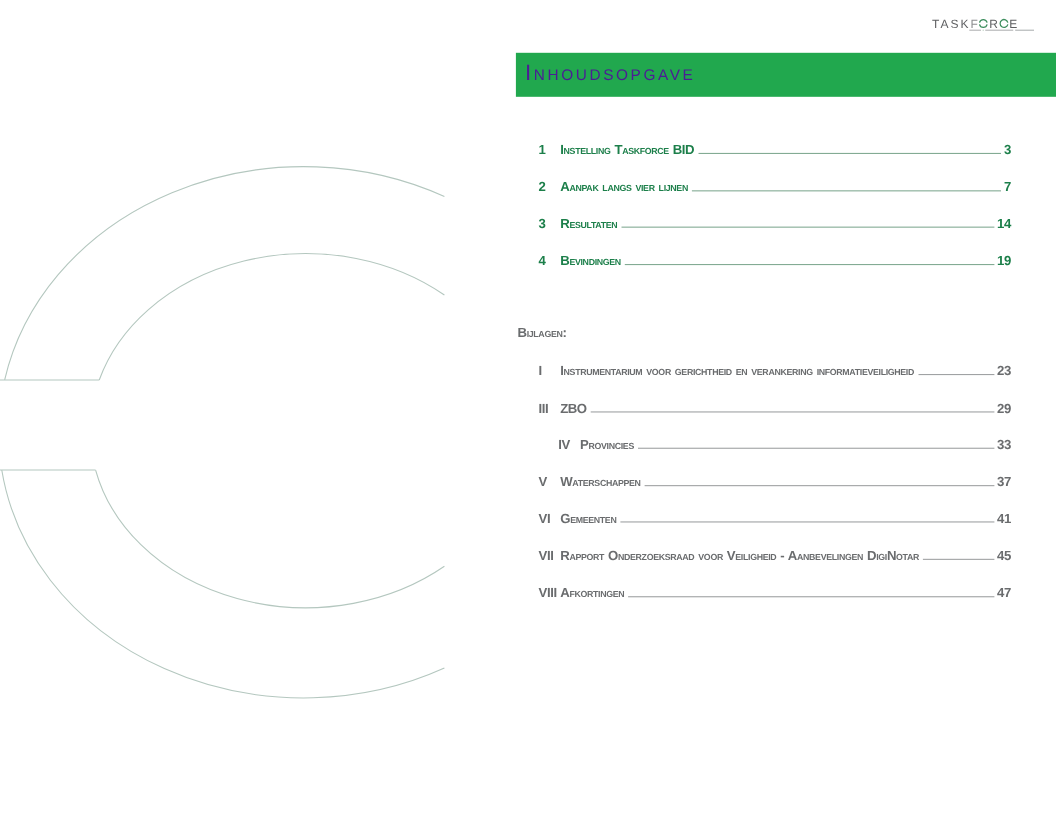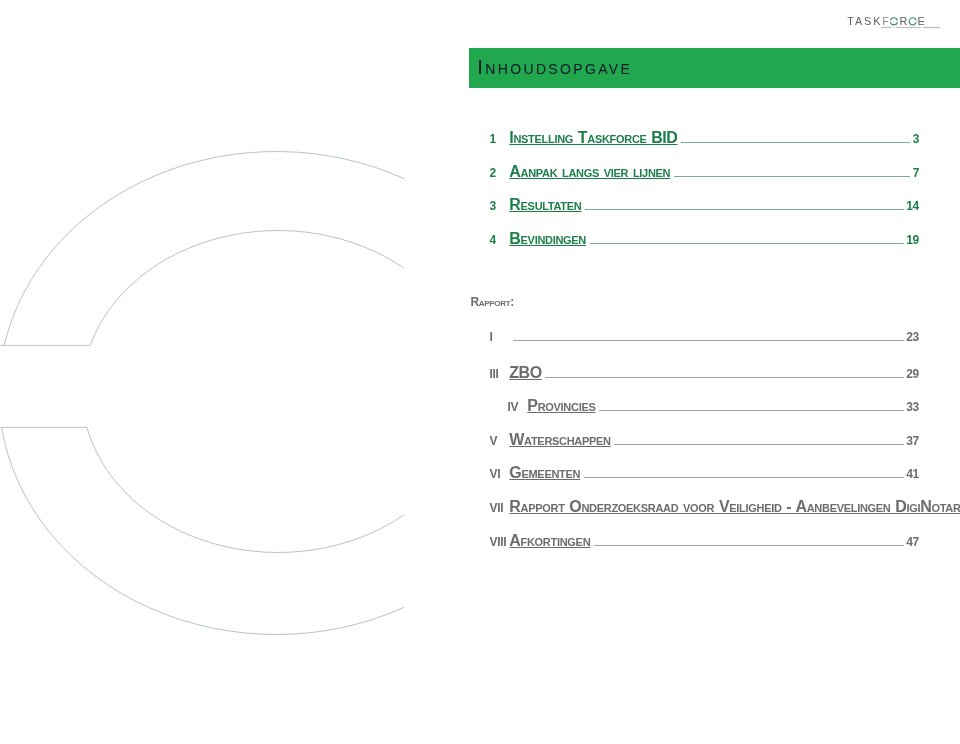--- a/index.html
+++ b/index.html
@@ -2,29 +2,29 @@
 <html><head>
 <meta charset="utf-8">
 <title>Inhoudsopgave</title>
 <style>
   html,body{margin:0;padding:0;}
   body{width:960px;height:744px;background:#ffffff;font-family:"Liberation Sans",sans-serif;overflow:hidden;position:relative;}
   .page{position:absolute;left:0;top:16px;width:960px;height:744px;}
   #deco{position:absolute;left:0;top:0;width:960px;height:744px;}
   .logo{position:absolute;left:845px;top:0px;width:95px;height:20px;}
   .banner{position:absolute;left:469px;top:32px;width:491px;height:40px;background:#21a84e;}
-  .banner-title{position:absolute;left:8.3px;top:8px;color:#0f172a;font-size:20.2px;letter-spacing:2.35px;font-variant:small-caps;}
+  .banner-title{position:absolute;left:8.3px;top:8px;color:#4c1d95;font-size:20.2px;letter-spacing:2.35px;font-variant:small-caps;}
   .toc{position:absolute;left:489.5px;top:113.2px;width:429.5px;}
   .appendix-heading{position:absolute;left:-19.1px;top:166px;font-variant:small-caps;font-size:12px;font-weight:bold;color:#6a6c6e;letter-spacing:-0.3px;}
   .appendices{position:absolute;left:0;top:200.8px;width:429.5px;}
   .appendices .row{height:33.6px;}
   .caps{font-variant:normal;font-weight:bold;letter-spacing:-0.45px;}
   .row{display:flex;align-items:baseline;height:33.6px;}
   .num{flex:none;font-weight:bold;font-size:12px;letter-spacing:-0.3px;}
-  .ttl{font-variant:small-caps;font-size:16px;font-weight:bold;white-space:nowrap;letter-spacing:-0.3px;word-spacing:0.55px;text-decoration:underline;}
+  .ttl{font-variant:small-caps;font-size:12px;font-weight:bold;white-space:nowrap;letter-spacing:-0.3px;word-spacing:0.55px;}
   .lead{flex:1 1 auto;height:0;border-bottom:1px solid;margin:0 2.2px 3.2px 3.6px;min-width:6px;}
   .green .lead{border-color:#83ab94;}
   .grey .lead{border-color:#a0a2a4;}
   .pg{font-weight:bold;font-size:12px;text-align:right;flex:none;letter-spacing:-0.3px;}
   .green{color:#1c7f4a;}
   .grey{color:#6a6c6e;}
   .footer{position:absolute;left:847.5px;top:734.5px;color:#a9cdb6;font-size:6.3px;letter-spacing:0.45px;}
 </style>
 </head>
 <body>
@@ -82,24 +82,25 @@
           <span class="lead"></span>
           <span class="pg">14</span>
         </div>
         <div class="row green">
           <span class="num" style="width: 19.8px;">4</span>
           <span class="ttl">Bevindingen</span>
           <span class="lead"></span>
           <span class="pg">19</span>
         </div>
       </div>
-    <div class="appendix-heading">Rapport:</div>
+    <div class="appendix-heading">Bijlagen:</div>
     <div class="appendices">
         <div class="row grey">
           <span class="num" style="width: 19.8px;">I</span>
+          <span class="ttl">Instrumentarium voor gerichtheid en verankering informatieveiligheid</span>
           <span class="lead"></span>
           <span class="pg">23</span>
         </div>
         <div class="row grey">
           <span class="num" style="width: 19.8px;">III</span>
           <span class="ttl"><span class="caps">ZBO</span></span>
           <span class="lead"></span>
           <span class="pg">29</span>
         </div>
         <div class="row grey">

